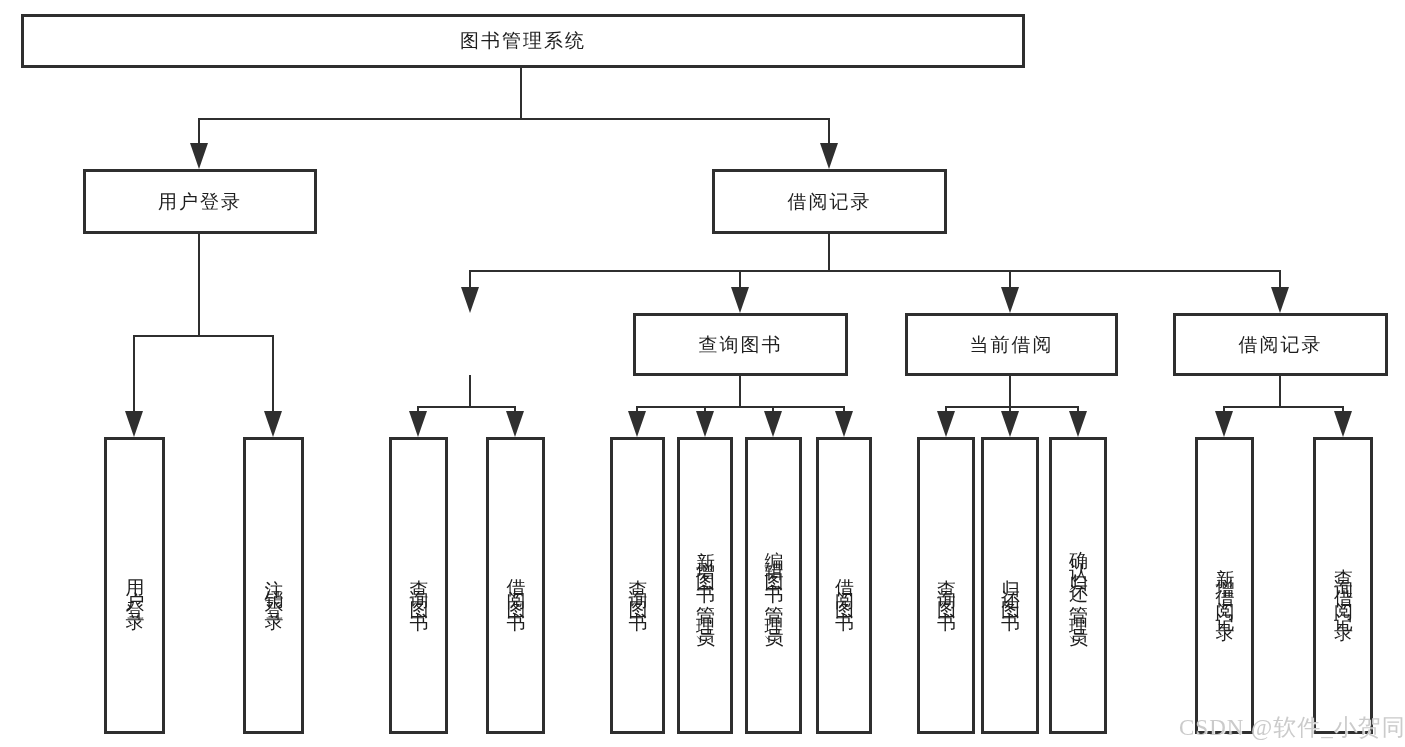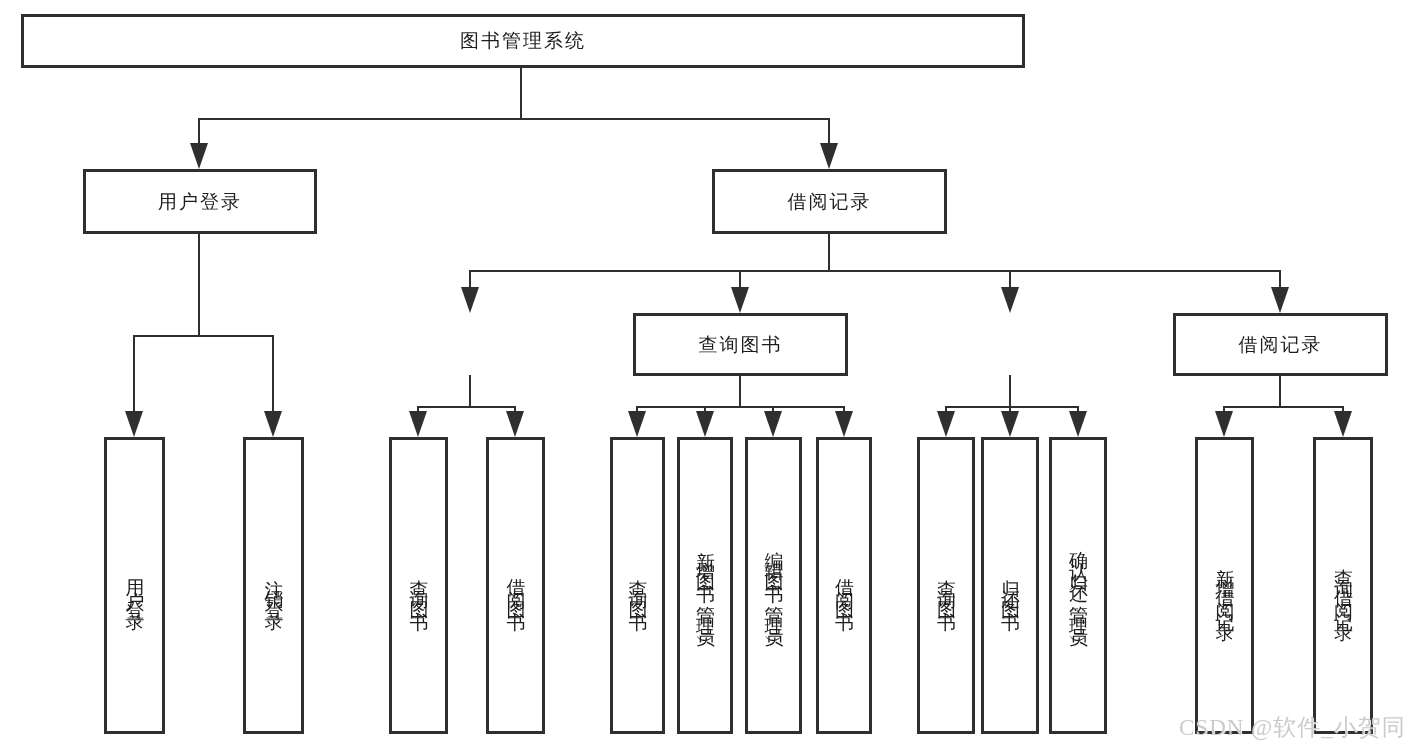--- a/index.html
+++ b/index.html
@@ -60,20 +60,21 @@
 
   <div class="box" style="left:21px; top:14px; width:1004px; height:54px;">图书管理系统</div>
 
   <div class="box" style="left:83px; top:169px; width:234px; height:65px;">用户登录</div>
 
   <div class="box" style="left:712px; top:169px; width:235px; height:65px;">借阅记录</div>
 
 
   <div class="box" style="left:633px; top:313px; width:215px; height:63px;">查询图书</div>
 
+  <div class="box" style="left:905px; top:313px; width:213px; height:63px;">当前借阅</div>
 
   <div class="box" style="left:1173px; top:313px; width:215px; height:63px;">借阅记录</div>
 
   <div class="box vbox" style="left:104px; top:437px; width:61px; height:297px;">
     <span>用户登录</span>
   </div>
 
   <div class="box vbox" style="left:243px; top:437px; width:61px; height:297px;">
     <span>注销登录</span>
   </div>

